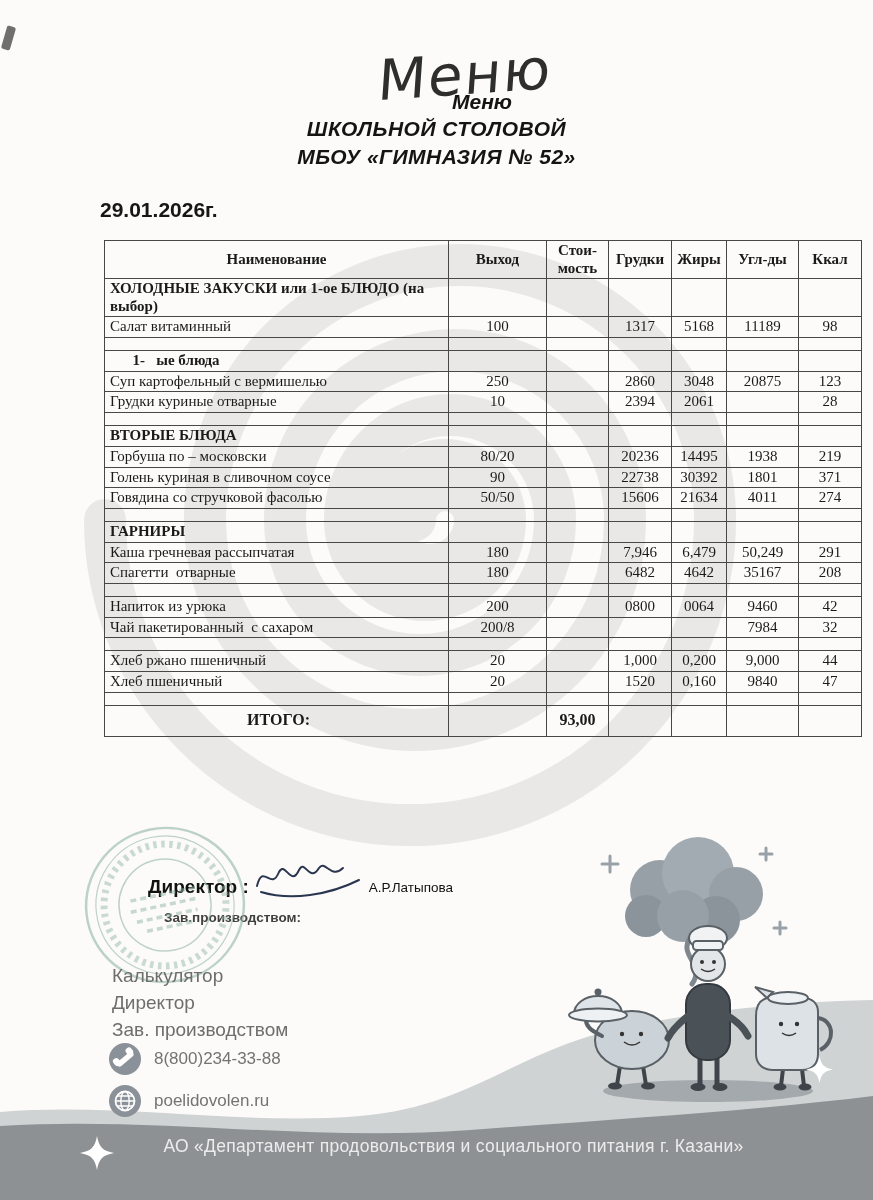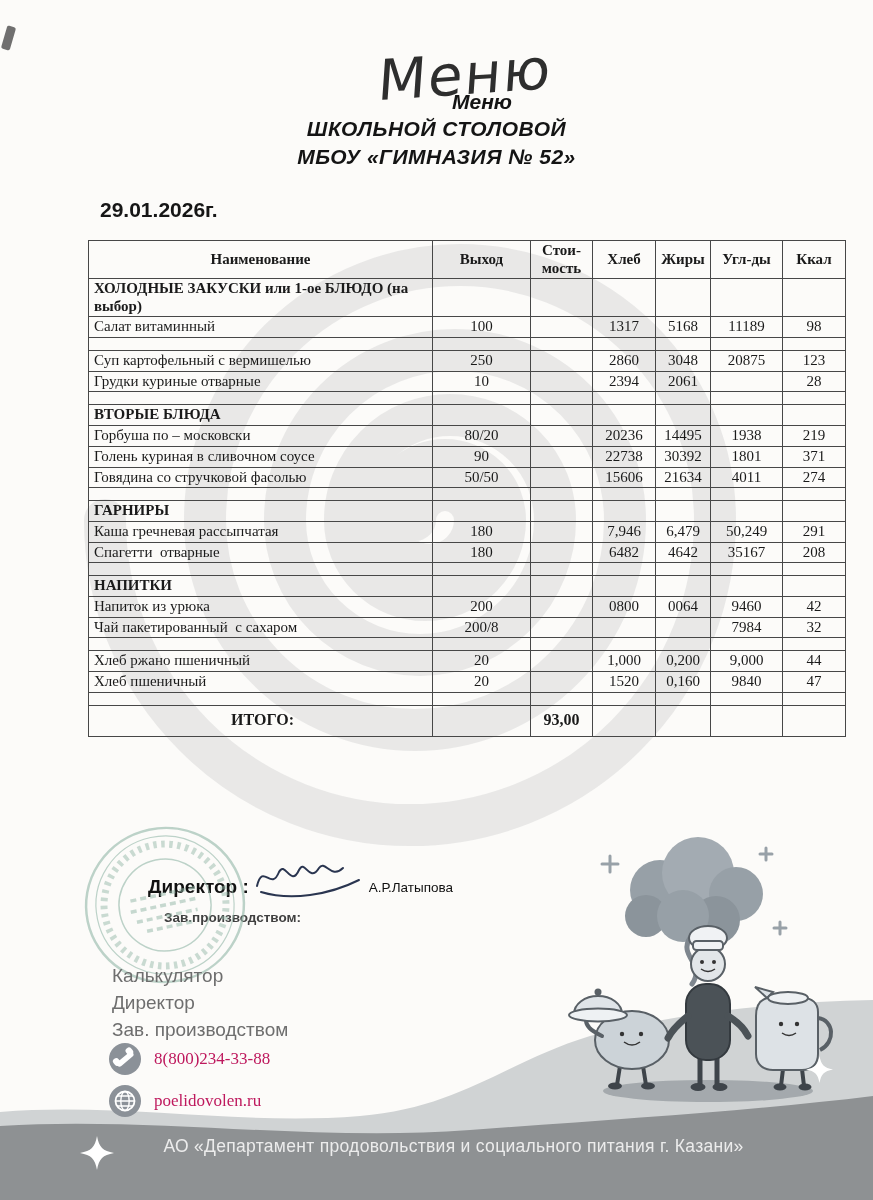--- a/index.html
+++ b/index.html
@@ -29,21 +29,21 @@
   }
   .subtitle { position:absolute; left:0; width:873px; text-align:center; z-index:2;
     font-size:21px; font-weight:bold; font-style:italic; color:#141414; letter-spacing:.5px; }
   .s1 { top:117px; }
   .s2 { top:145px; }
   .doc-date { position:absolute; left:100px; top:178px; z-index:2;
     font-size:21px; font-weight:bold; color:#161616;margin-top:20px; }
 
   
   .menu-table {
-    position:absolute; left:88px; top:240px; z-index:2;
+    position:absolute; left:104px; top:240px; z-index:2;
     border-collapse:collapse; table-layout:fixed; width:757px;
     font-family:"Liberation Serif", "DejaVu Serif", serif;
     font-size:15px; color:#1a1a1a; background:transparent;
   }
   .menu-table th, .menu-table td {
     border:1px solid #474747; padding:1px 4px; vertical-align:middle;
     overflow:hidden;
   }
   .menu-table th { font-weight:bold; text-align:center; height:38px; line-height:1.15; }
   .menu-table td { height:20px; line-height:1.18; text-align:center; }
@@ -62,21 +62,21 @@
   .sig-label { font-size:19px; font-weight:bold; color:#111; }
   .signature { margin:-18px 4px 0 2px; }
   .sig-name { font-size:13.5px; color:#111; margin-left:2px; }
   .prod-label { position:absolute; left:164px; top:910px; z-index:2;
     font-size:13.5px; font-weight:bold; color:#404040; }
 
   
   .roles { position:absolute; left:112px; top:962px; z-index:3;
     font-size:19px; line-height:27px; color:#6e6e6e; }
   .contact { position:absolute; z-index:3; display:flex; align-items:center;
-    font-size:17px; color:#be185d;font-family:Liberation Serif, serif; }
+    font-size:17px; color:#737373; }
   .phone-row { left:108px; top:1042px; }
   .web-row  { left:108px; top:1084px; }
   .contact .ic { margin-right:12px; flex:0 0 auto; }
 
   
   .wave { position:absolute; left:0; top:1000px; z-index:1; }
   .mascots { position:absolute; left:540px; top:828px; z-index:2; }
   .banner { position:absolute; left:0; top:1136px; width:873px; z-index:4;
     text-align:center; font-size:17.5px; color:#ececec; letter-spacing:.3px;padding-left:34px; }
   .star { position:absolute; z-index:4; }
@@ -108,21 +108,21 @@
       <col style="width:63px">
         <col style="width:55px">
         <col style="width:72px">
         <col style="width:63px">
     </colgroup>
     <thead>
       <tr>
           <th class="col-0">Наименование</th>
           <th class="col-1">Выход</th>
           <th class="col-2">Стои-мость</th>
-          <th class="col-3">Хлеб</th>
+          <th class="col-3">Грудки</th>
           <th class="col-4">Жиры</th>
           <th class="col-5">Угл-ды</th>
           <th class="col-6">Ккал</th>
         </tr>
     </thead>
     <tbody>
         <tr class="row-section">
           <td class="col-0">ХОЛОДНЫЕ ЗАКУСКИ или 1-ое БЛЮДО (на выбор)</td>
           <td class="col-1"></td>
           <td class="col-2"></td>
@@ -142,20 +142,29 @@
         </tr>
         <tr class="row-spacer">
           <td class="col-0"></td>
           <td class="col-1"></td>
           <td class="col-2"></td>
           <td class="col-3"></td>
           <td class="col-4"></td>
           <td class="col-5"></td>
           <td class="col-6"></td>
         </tr>
+        <tr class="row-section">
+          <td class="col-0">      1-   ые блюда</td>
+          <td class="col-1"></td>
+          <td class="col-2"></td>
+          <td class="col-3"></td>
+          <td class="col-4"></td>
+          <td class="col-5"></td>
+          <td class="col-6"></td>
+        </tr>
         <tr class="row-item">
           <td class="col-0">Суп картофельный с вермишелью</td>
           <td class="col-1">250</td>
           <td class="col-2"></td>
           <td class="col-3">2860</td>
           <td class="col-4">3048</td>
           <td class="col-5">20875</td>
           <td class="col-6">123</td>
         </tr>
         <tr class="row-item">
@@ -243,29 +252,20 @@
           <td class="col-0">Спагетти  отварные</td>
           <td class="col-1">180</td>
           <td class="col-2"></td>
           <td class="col-3">6482</td>
           <td class="col-4">4642</td>
           <td class="col-5">35167</td>
           <td class="col-6">208</td>
         </tr>
         <tr class="row-spacer">
           <td class="col-0"></td>
-          <td class="col-1"></td>
-          <td class="col-2"></td>
-          <td class="col-3"></td>
-          <td class="col-4"></td>
-          <td class="col-5"></td>
-          <td class="col-6"></td>
-        </tr>
-        <tr class="row-section">
-          <td class="col-0">НАПИТКИ</td>
           <td class="col-1"></td>
           <td class="col-2"></td>
           <td class="col-3"></td>
           <td class="col-4"></td>
           <td class="col-5"></td>
           <td class="col-6"></td>
         </tr>
         <tr class="row-item">
           <td class="col-0">Напиток из урюка</td>
           <td class="col-1">200</td>

